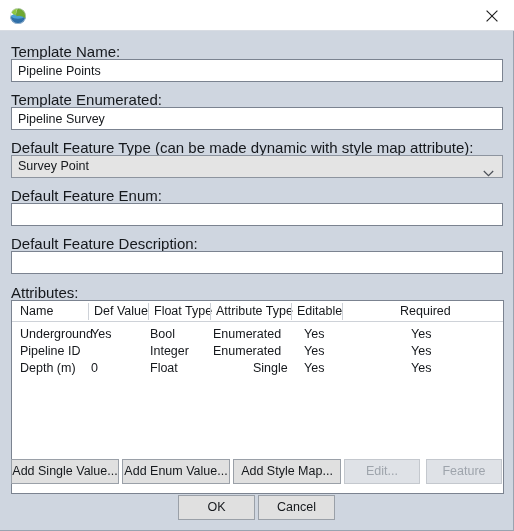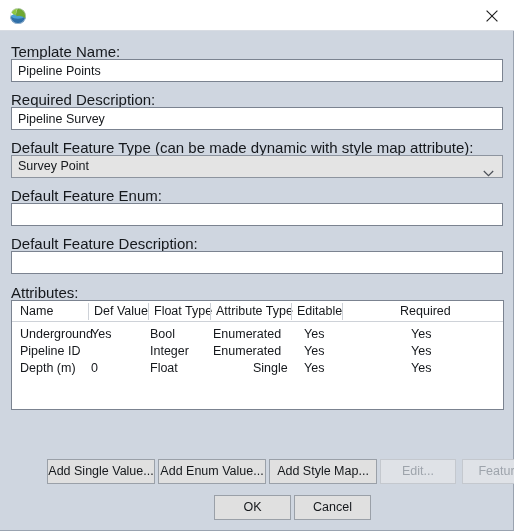--- a/index.html
+++ b/index.html
@@ -106,21 +106,21 @@
     right: 8px; top: 7px;
     width: 11px; height: 7px;
   }
 
   
   .listbox {
     position: absolute;
     left: 11px;
     top: 300px;
     width: 493px;
-    height: 110px;
+    height: 194px;
     box-sizing: border-box;
     background: #ffffff;
     border: 1px solid #7b8390;
     overflow: hidden;
   }
   .lb-header {
     position: absolute;
     left: 0; top: 0;
     width: 100%;
     height: 21px;
@@ -165,21 +165,20 @@
     box-sizing: border-box;
     background: #e0e0e0;
     border: 1px solid #9aa0a8;
     font-family: "Liberation Sans", sans-serif;
     font-size: 12.5px;
     color: #15181c;
     text-align: center;
     cursor: default;
     padding: 0;
     line-height: 1;
-    margin-left: 36px;
   }
   .btn.disabled {
     color: #9ea4ac;
     border-color: #c4c8ce;
     background: #dfe2e7;
   }
 </style>
 </head>
 <body>
 
@@ -207,21 +206,21 @@
       <svg width="12" height="12" viewBox="0 0 12 12">
         <line x1="0.6" y1="0.6" x2="11.4" y2="11.4" stroke="#1b1b1b" stroke-width="1.1"></line>
         <line x1="11.4" y1="0.6" x2="0.6" y2="11.4" stroke="#1b1b1b" stroke-width="1.1"></line>
       </svg>
     </div>
   </div>
 
   <div class="lbl" style="left:11px; top:45px;">Template Name:</div>
   <input class="tinput" style="top: 59px;" type="text" value="Pipeline Points">
 
-  <div class="lbl" style="left:11px; top:93px;">Required Description:</div>
+  <div class="lbl" style="left:11px; top:93px;">Template Enumerated:</div>
   <input class="tinput" style="top: 107px;" type="text" value="Pipeline Survey">
 
   <div class="lbl" style="left:11px; top:141px;">Default Feature Type (can be made dynamic with style map attribute):</div>
   <div class="combo" style="top:155px;">
     <span>Survey Point</span>
     <span class="chev">
       <svg width="11" height="7" viewBox="0 0 11 7">
         <polyline points="0.8,1 5.5,5.6 10.2,1" fill="none" stroke="#4a4f57" stroke-width="1.2"></polyline>
       </svg>
     </span>

